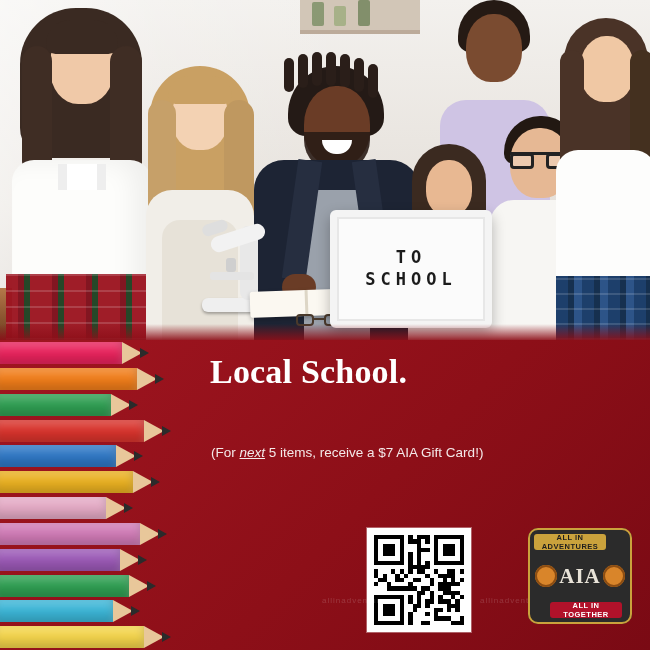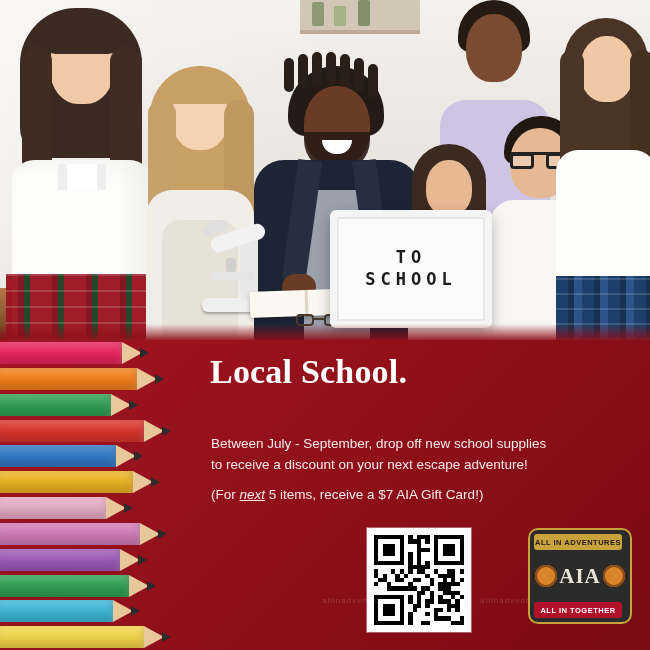--- a/index.html
+++ b/index.html
@@ -199,26 +199,26 @@
 
   
   .logo {
     position:absolute; left:528px; top:528px; width:104px; height:96px;
   }
   .logo .plate {
     position:absolute; inset:0; background:#2b2b2b; border-radius:10px;
     box-shadow:0 0 0 2px #caa23c inset;
   }
   .logo .topband, .logo .botband {
-    position:absolute; left:6px; width:88px; height:16px; background:#caa23c; color:#1d1d1d;
+    position:absolute; left:6px; width:72px; height:16px; background:#caa23c; color:#1d1d1d;
     font-size:7.5px; font-weight:700; letter-spacing:.5px; display:flex; align-items:center; justify-content:center;
     border-radius:3px; text-align:center;
   }
   .logo .topband { top:6px; }
-  .logo .botband { bottom:6px; background:#b1122a; color:#fff; }
+  .logo .botband { bottom:6px; background:#b1122a; color:#fff;margin-left:16px; }
   .logo .mid { position:absolute; left:0; right:0; top:26px; height:44px; display:flex; align-items:center; justify-content:center; gap:2px; }
   .logo .mid .ball { width:22px; height:22px; border-radius:50%; background:#d9852a; box-shadow:inset 0 0 0 2px #8c4d12; }
   .logo .mid .aia { color:#e8e3d8; font-family:"Liberation Serif", serif; font-weight:700; font-size:21px; letter-spacing:1px; }
 </style>
 </head>
 <body>
 
 <div class="poster">
 
   <div class="photo">
@@ -394,21 +394,20 @@
         <div class="wood"></div>
         <div class="tip" style="position: relative; left: -2px;"></div>
       </div>
     </div>
 
   <div class="headline">
     <div>Local School.</div>
   </div>
 
   <div class="para">
-    <span>Between July - September, drop off new school supplies to receive a discount on your next escape adventure!</span>
     <span class="line2"><span>(For </span><em class="u">next</em><span> 5 items, receive a $7 AIA Gift Card!)</span></span>
   </div>
 
 
   <div class="qr">
     <div class="grid" id="qrgrid">
         <i></i>
         <i></i>
         <i></i>
         <i></i>

